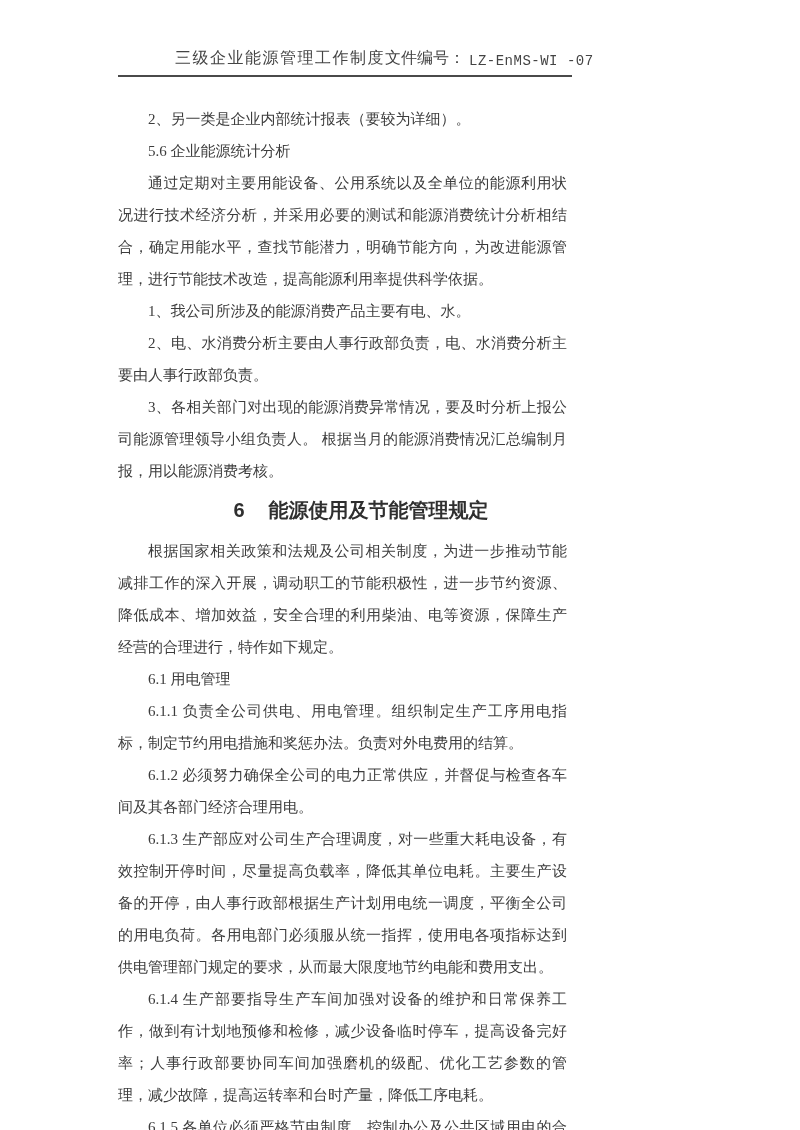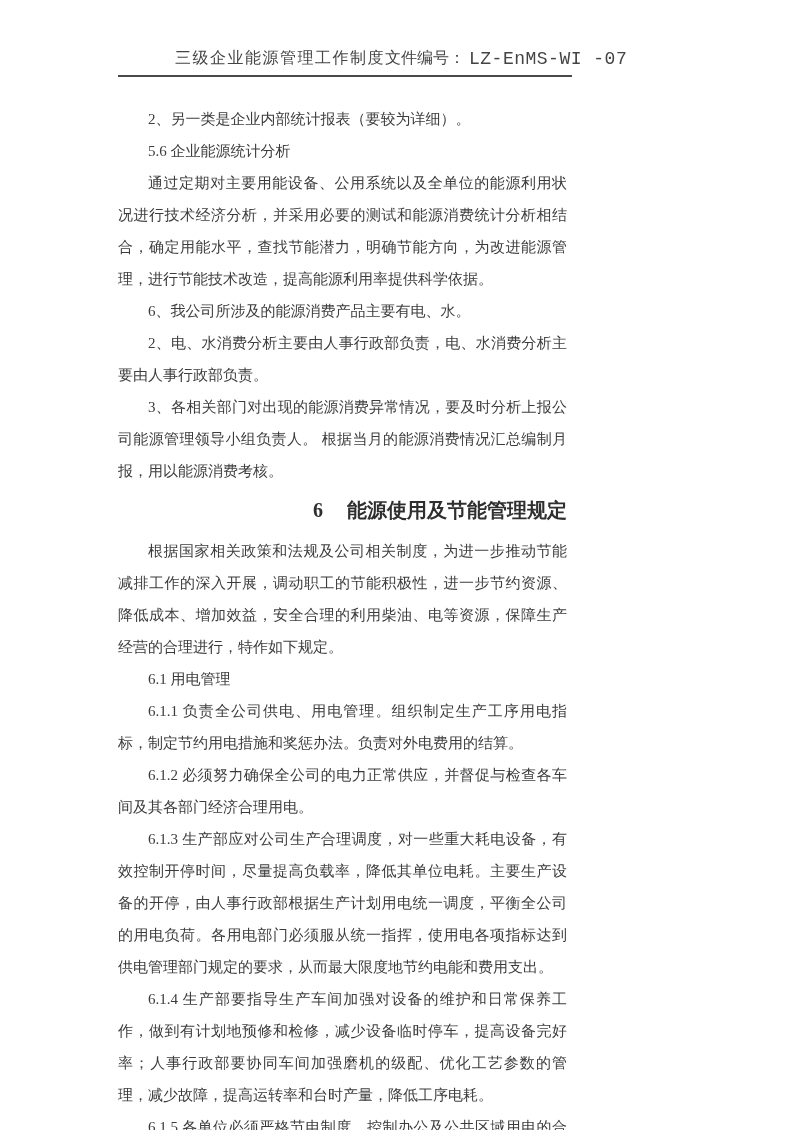--- a/index.html
+++ b/index.html
@@ -29,63 +29,63 @@
   .doc-meta {
     margin-left: auto;
     padding-right: 22px;
     display: flex;
     gap: 4px;
     align-items: flex-end;
     white-space: nowrap;
   }
   .doc-number {
     font-family: "Liberation Mono", "DejaVu Sans Mono", monospace;
-    font-size: 18px;
+    font-size: 14px;
     letter-spacing: 0.5px;
   }
   .content {
     margin: 26px 115px 0 118px;
     font-size: 15px;
     line-height: 32px;
     text-align: justify;
   }
   .content p {
     margin: 0;
     text-indent: 2em;
   }
   .content p.heading {
     font-size: 20px;
     font-weight: bold;
     text-indent: 0;
-    text-align: right;
+    text-align: center;
     line-height: 38px;
     margin: 4px 0 6px 0;
     color: #2f2f2f;
-    font-family: Liberation Serif, serif;
+    font-family: Liberation Sans, sans-serif;
   }
   .content p.heading .h-num { margin-left: 37px; margin-right: 24px; }
 </style>
 </head>
 <body>
 
 <div class="page">
   <div class="doc-header">
     <span class="doc-title">三级企业能源管理工作制度</span>
     <span class="doc-meta">
       <span>文件编号：</span>
       <span class="doc-number">LZ-EnMS-WI -07</span>
     </span>
   </div>
 
   <div class="content">
 
   <p>2、另一类是企业内部统计报表（要较为详细）。</p>
       <p>5.6 企业能源统计分析</p>
       <p>通过定期对主要用能设备、公用系统以及全单位的能源利用状况进行技术经济分析，并采用必要的测试和能源消费统计分析相结合，确定用能水平，查找节能潜力，明确节能方向，为改进能源管理，进行节能技术改造，提高能源利用率提供科学依据。</p>
-      <p>6、我公司所涉及的能源消费产品主要有电、水。</p>
+      <p>1、我公司所涉及的能源消费产品主要有电、水。</p>
       <p>2、电、水消费分析主要由人事行政部负责，电、水消费分析主要由人事行政部负责。</p>
       <p>3、各相关部门对出现的能源消费异常情况，要及时分析上报公司能源管理领导小组负责人。 根据当月的能源消费情况汇总编制月报，用以能源消费考核。</p>
       <p class="heading"><span class="h-num">6</span><span>能源使用及节能管理规定</span></p>
       <p>根据国家相关政策和法规及公司相关制度，为进一步推动节能减排工作的深入开展，调动职工的节能积极性，进一步节约资源、降低成本、增加效益，安全合理的利用柴油、电等资源，保障生产经营的合理进行，特作如下规定。</p>
       <p>6.1 用电管理</p>
       <p>6.1.1 负责全公司供电、用电管理。组织制定生产工序用电指标，制定节约用电措施和奖惩办法。负责对外电费用的结算。</p>
       <p>6.1.2 必须努力确保全公司的电力正常供应，并督促与检查各车间及其各部门经济合理用电。</p>
       <p>6.1.3 生产部应对公司生产合理调度，对一些重大耗电设备，有效控制开停时间，尽量提高负载率，降低其单位电耗。主要生产设备的开停，由人事行政部根据生产计划用电统一调度，平衡全公司的用电负荷。各用电部门必须服从统一指挥，使用电各项指标达到供电管理部门规定的要求，从而最大限度地节约电能和费用支出。</p>
       <p>6.1.4 生产部要指导生产车间加强对设备的维护和日常保养工作，做到有计划地预修和检修，减少设备临时停车，提高设备完好率；人事行政部要协同车间加强磨机的级配、优化工艺参数的管理，减少故障，提高运转率和台时产量，降低工序电耗。</p>
       <p>6.1.5 各单位必须严格节电制度，控制办公及公共区域用电的合理开停时间，各处照明</p>

